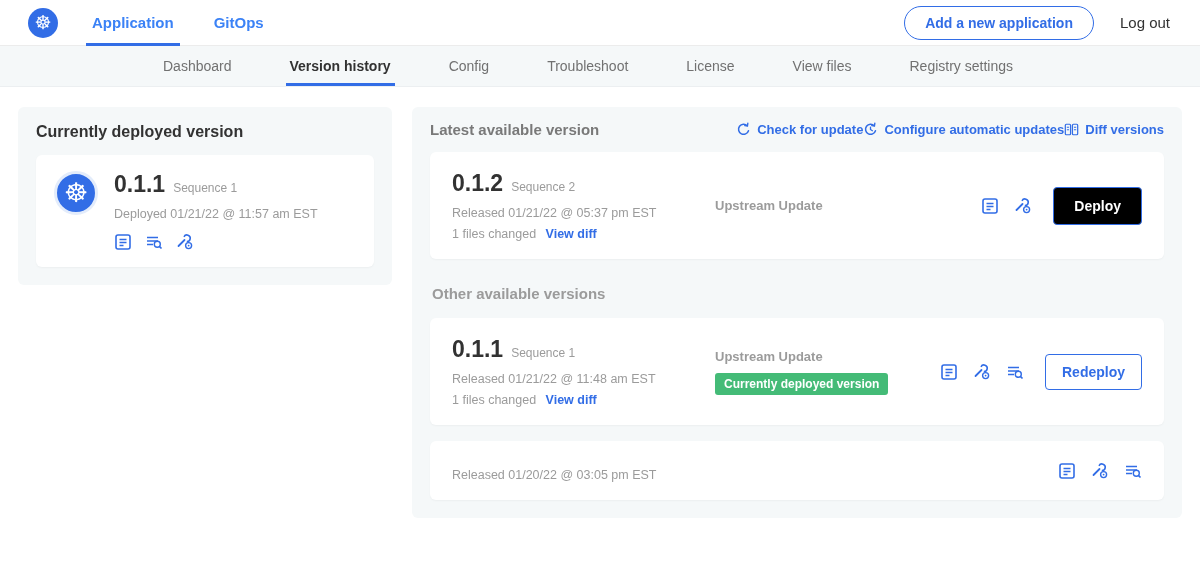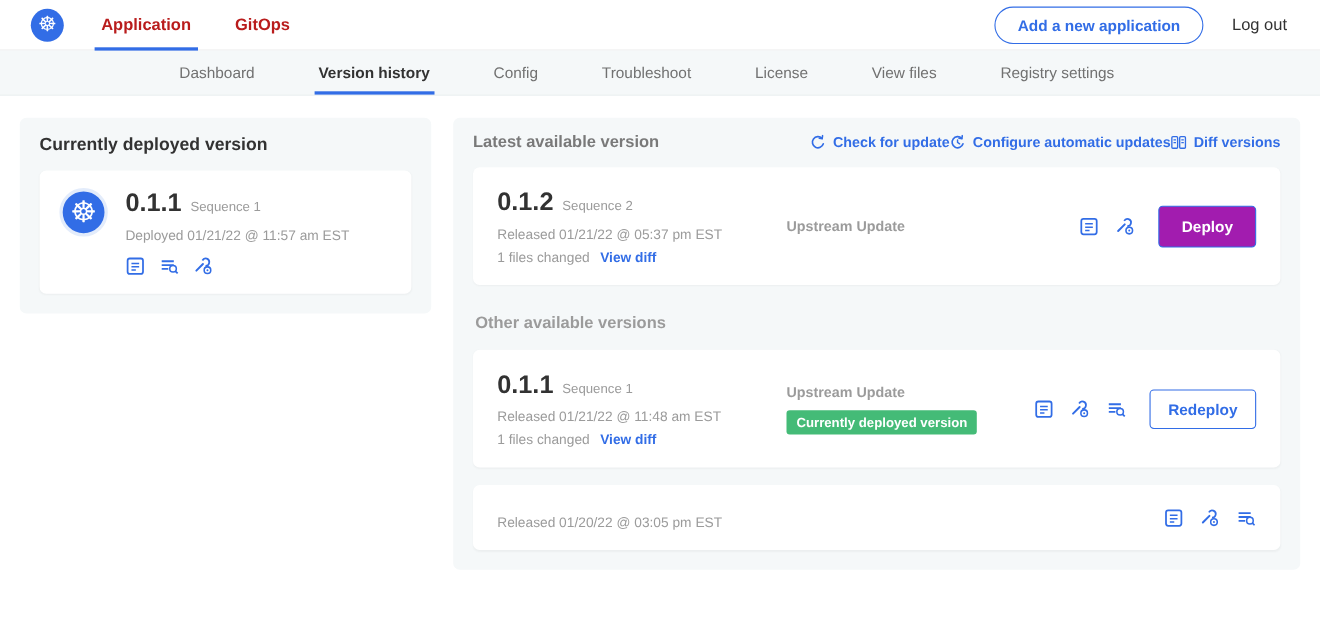--- a/index.html
+++ b/index.html
@@ -6,21 +6,21 @@
   html,body { width:1200px; height:564px; overflow:hidden; background:#fff;
     font-family:"Liberation Sans","DejaVu Sans",sans-serif; color:#323232; }
 
   
   .header { height:46px; display:flex; align-items:center; padding:0 30px 0 28px;
     border-bottom:1px solid #ececec; background:#fff; }
   .k8s-logo { width:30px; height:30px; border-radius:50%; background:#326DE6;
     color:#fff; display:flex; align-items:center; justify-content:center;
     font-size:19px; line-height:1; margin-right:34px; flex:none; }
   .header-tab { height:46px; display:flex; align-items:center; font-size:15px;
-    font-weight:700; color:#b91c1c; margin-right:40px; position:relative; cursor:pointer; }
+    font-weight:700; color:#3b82f6; margin-right:40px; position:relative; cursor:pointer; }
   .header-tab.active::after { content:""; position:absolute; left:-6px; right:-6px;
     bottom:0; height:3px; background:#326DE6; }
   .header-right { margin-left:auto; display:flex; align-items:center; gap:26px; }
   .add-app-btn { background:#fff; border:1px solid #326DE6; color:#326DE6;
     font-weight:700; font-size:14px; padding:8px 20px; border-radius:18px; cursor:pointer;
     font-family:inherit; }
   .logout { font-size:15px; color:#323232; cursor:pointer; }
 
   
   .subnav { height:41px; background:#f5f8f9; display:flex; align-items:stretch;
@@ -65,21 +65,21 @@
   .released { margin-top:9px; }
   .files-line { margin-top:7px; font-size:12.5px; color:#9b9b9b; }
   .view-diff { color:#326DE6; font-weight:700; margin-left:6px; cursor:pointer; text-decoration:none; font-size:12.5px; }
   .row-mid { flex:1; padding-left:8px; }
   .source { font-size:13px; font-weight:700; color:#9b9b9b; }
   .badge { display:inline-block; margin-top:9px; font-size:12px; font-weight:700;
     color:#fff; padding:4px 9px; border-radius:3px; }
   .badge.green { background:#44BB77; }
   .badge.gray { background:#B3B9BD; }
   .row-actions { display:flex; align-items:center; gap:15px; flex:none; }
-  .deploy-btn { background:#a21caf; border:1px solid #326DE6; color:#fff; font-weight:700;
+  .deploy-btn { background:#000000; border:1px solid #326DE6; color:#fff; font-weight:700;
     font-size:14px; padding:10px 20px; border-radius:4px; cursor:pointer; margin-left:6px; font-family:inherit; }
   .redeploy-btn { background:#fff; border:1px solid #326DE6; color:#326DE6; font-weight:700;
     font-size:14px; padding:9px 16px; border-radius:4px; cursor:pointer; margin-left:6px; font-family:inherit; }
   .other-title { font-size:15px; font-weight:700; color:#9b9b9b; margin:26px 0 16px 2px; }
   .row-gap { margin-top:16px; }
 </style>
 </head>
 <body>
 
 <div class="header">

